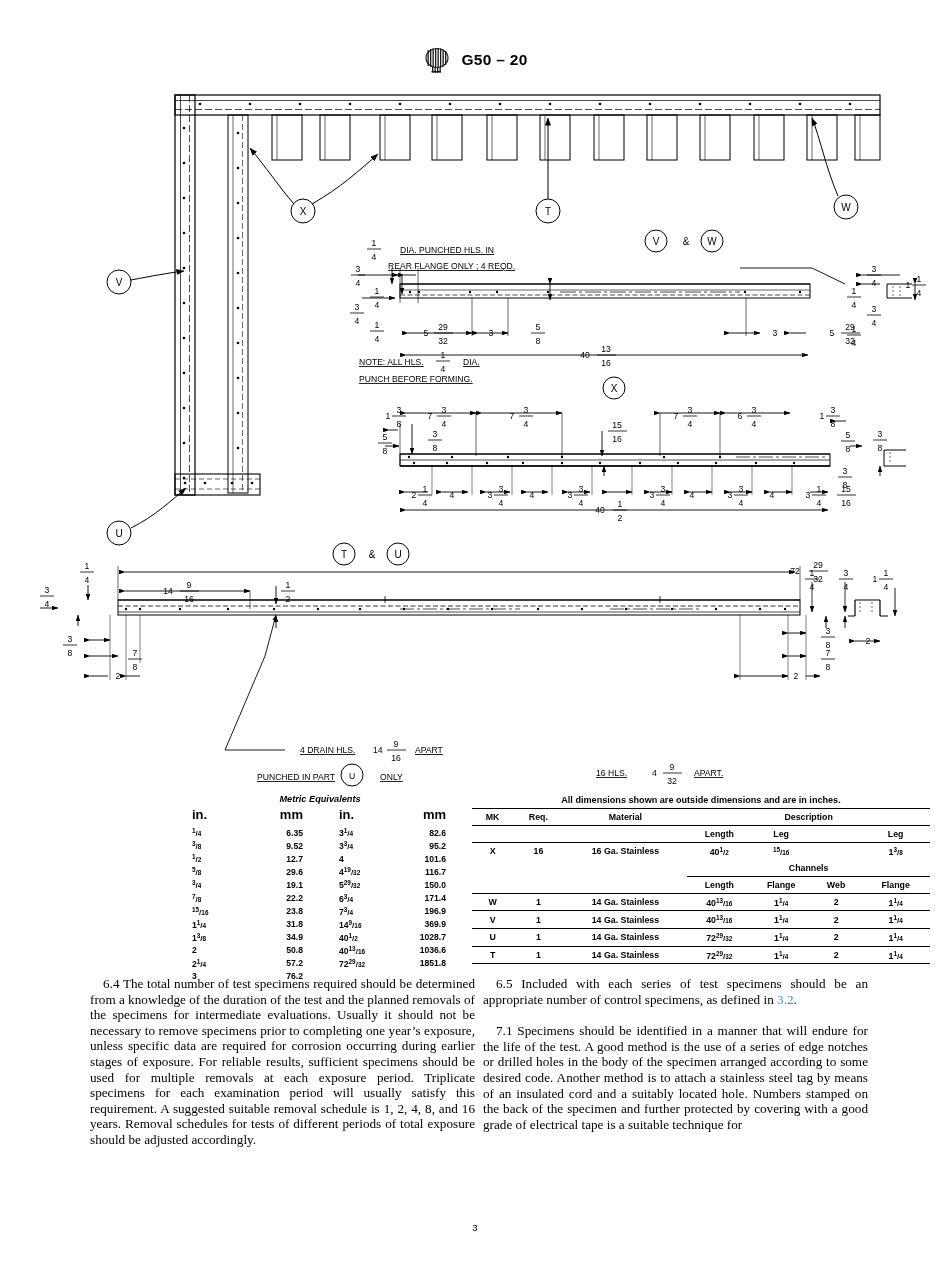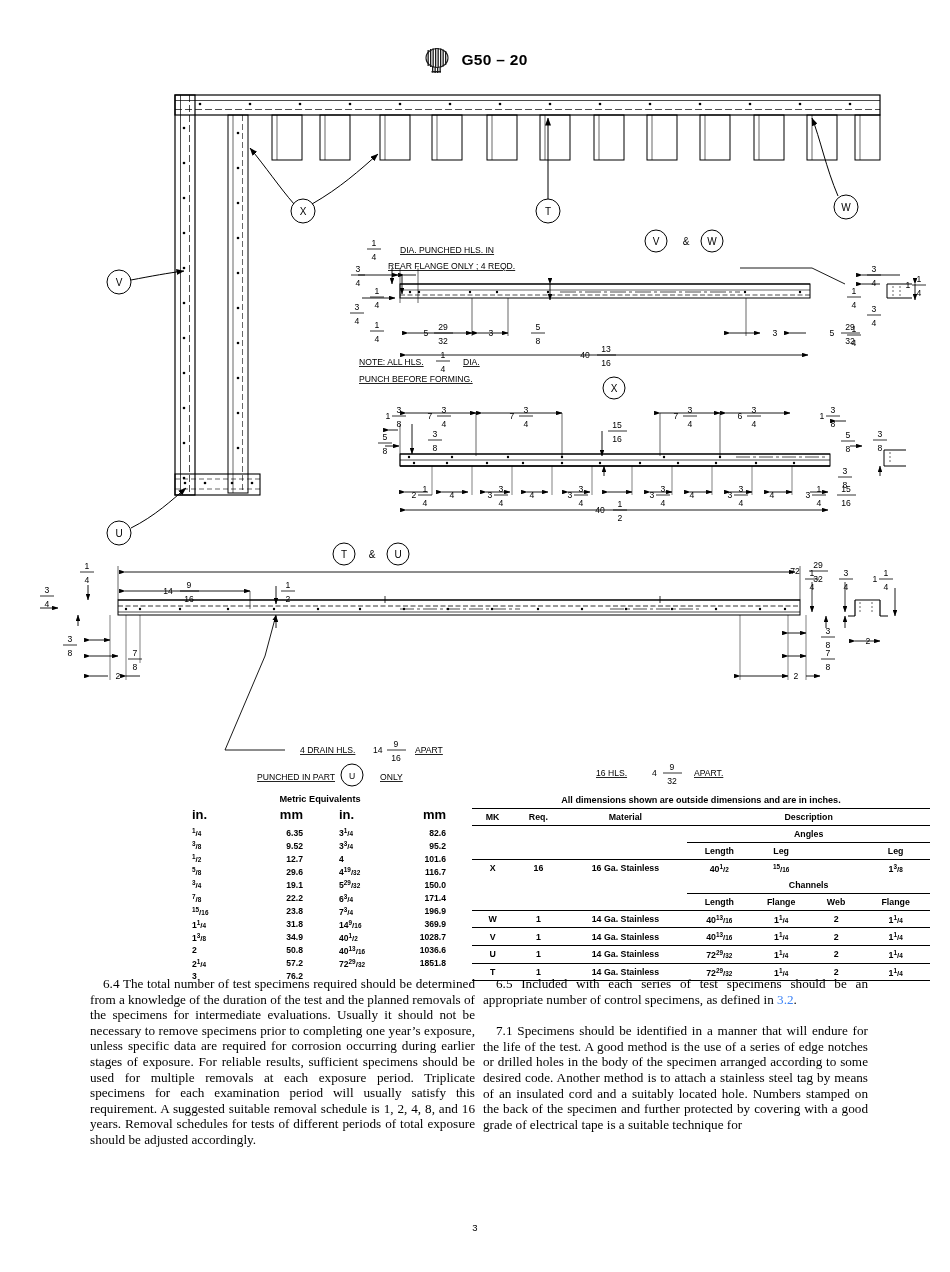--- a/index.html
+++ b/index.html
@@ -38,21 +38,21 @@
     font-family:"Liberation Sans", sans-serif;
     font-weight:bold; font-size:11.5px;
   }
 
   
   .metric-block{
     position:absolute; top:706px; left:186px; width:262px;
     font-family:"Liberation Sans", sans-serif;
     font-size:8.6px; font-weight:bold;
   }
-  .metric-title{ text-align:center; font-size:9.2px; margin-bottom:3px; padding-left:6px;}
+  .metric-title{ text-align:center; font-size:9.2px; margin-bottom:3px; padding-left:6px;font-style:italic;}
   table.metric{ border-collapse:collapse; width:100%; }
   table.metric th{ font-size:13px; font-weight:bold; padding:0 0 4px 0; }
   table.metric td{ padding:1.2px 0; font-size:8.6px; font-weight:bold; }
   .c-in { width:26%; text-align:left;  padding-left:6px !important;}
   .c-mm { width:24%; text-align:right; padding-right:14px !important;}
   .c-in2{ width:26%; text-align:left;  padding-left:22px !important;}
   .c-mm2{ width:24%; text-align:right; padding-right:2px !important;}
   th.c-in, th.c-in2 { text-align:left; }
   th.c-mm, th.c-mm2 { text-align:right; }
 
@@ -825,26 +825,20 @@
 
 <div class="bom-block">
   <div class="bom-note">All dimensions shown are outside dimensions and are in inches.</div>
   <table class="bom">
     <tbody>
       <tr class="bl-top bl-thin">
         <td class="col-mk">MK</td>
         <td class="col-req">Req.</td>
         <td class="col-mat">Material</td>
         <td colspan="4">Description</td>
-      </tr>
-      <tr>
-        <td></td>
-            <td></td>
-            <td></td>
-        <td colspan="4" class="bl-thin">Angles</td>
       </tr>
       <tr class="bl-bot">
         <td></td>
             <td></td>
             <td></td>
         <td class="col-len">Length</td>
         <td class="col-f1">Leg</td>
         <td class="col-web"></td>
         <td class="col-f2">Leg</td>
       </tr>

